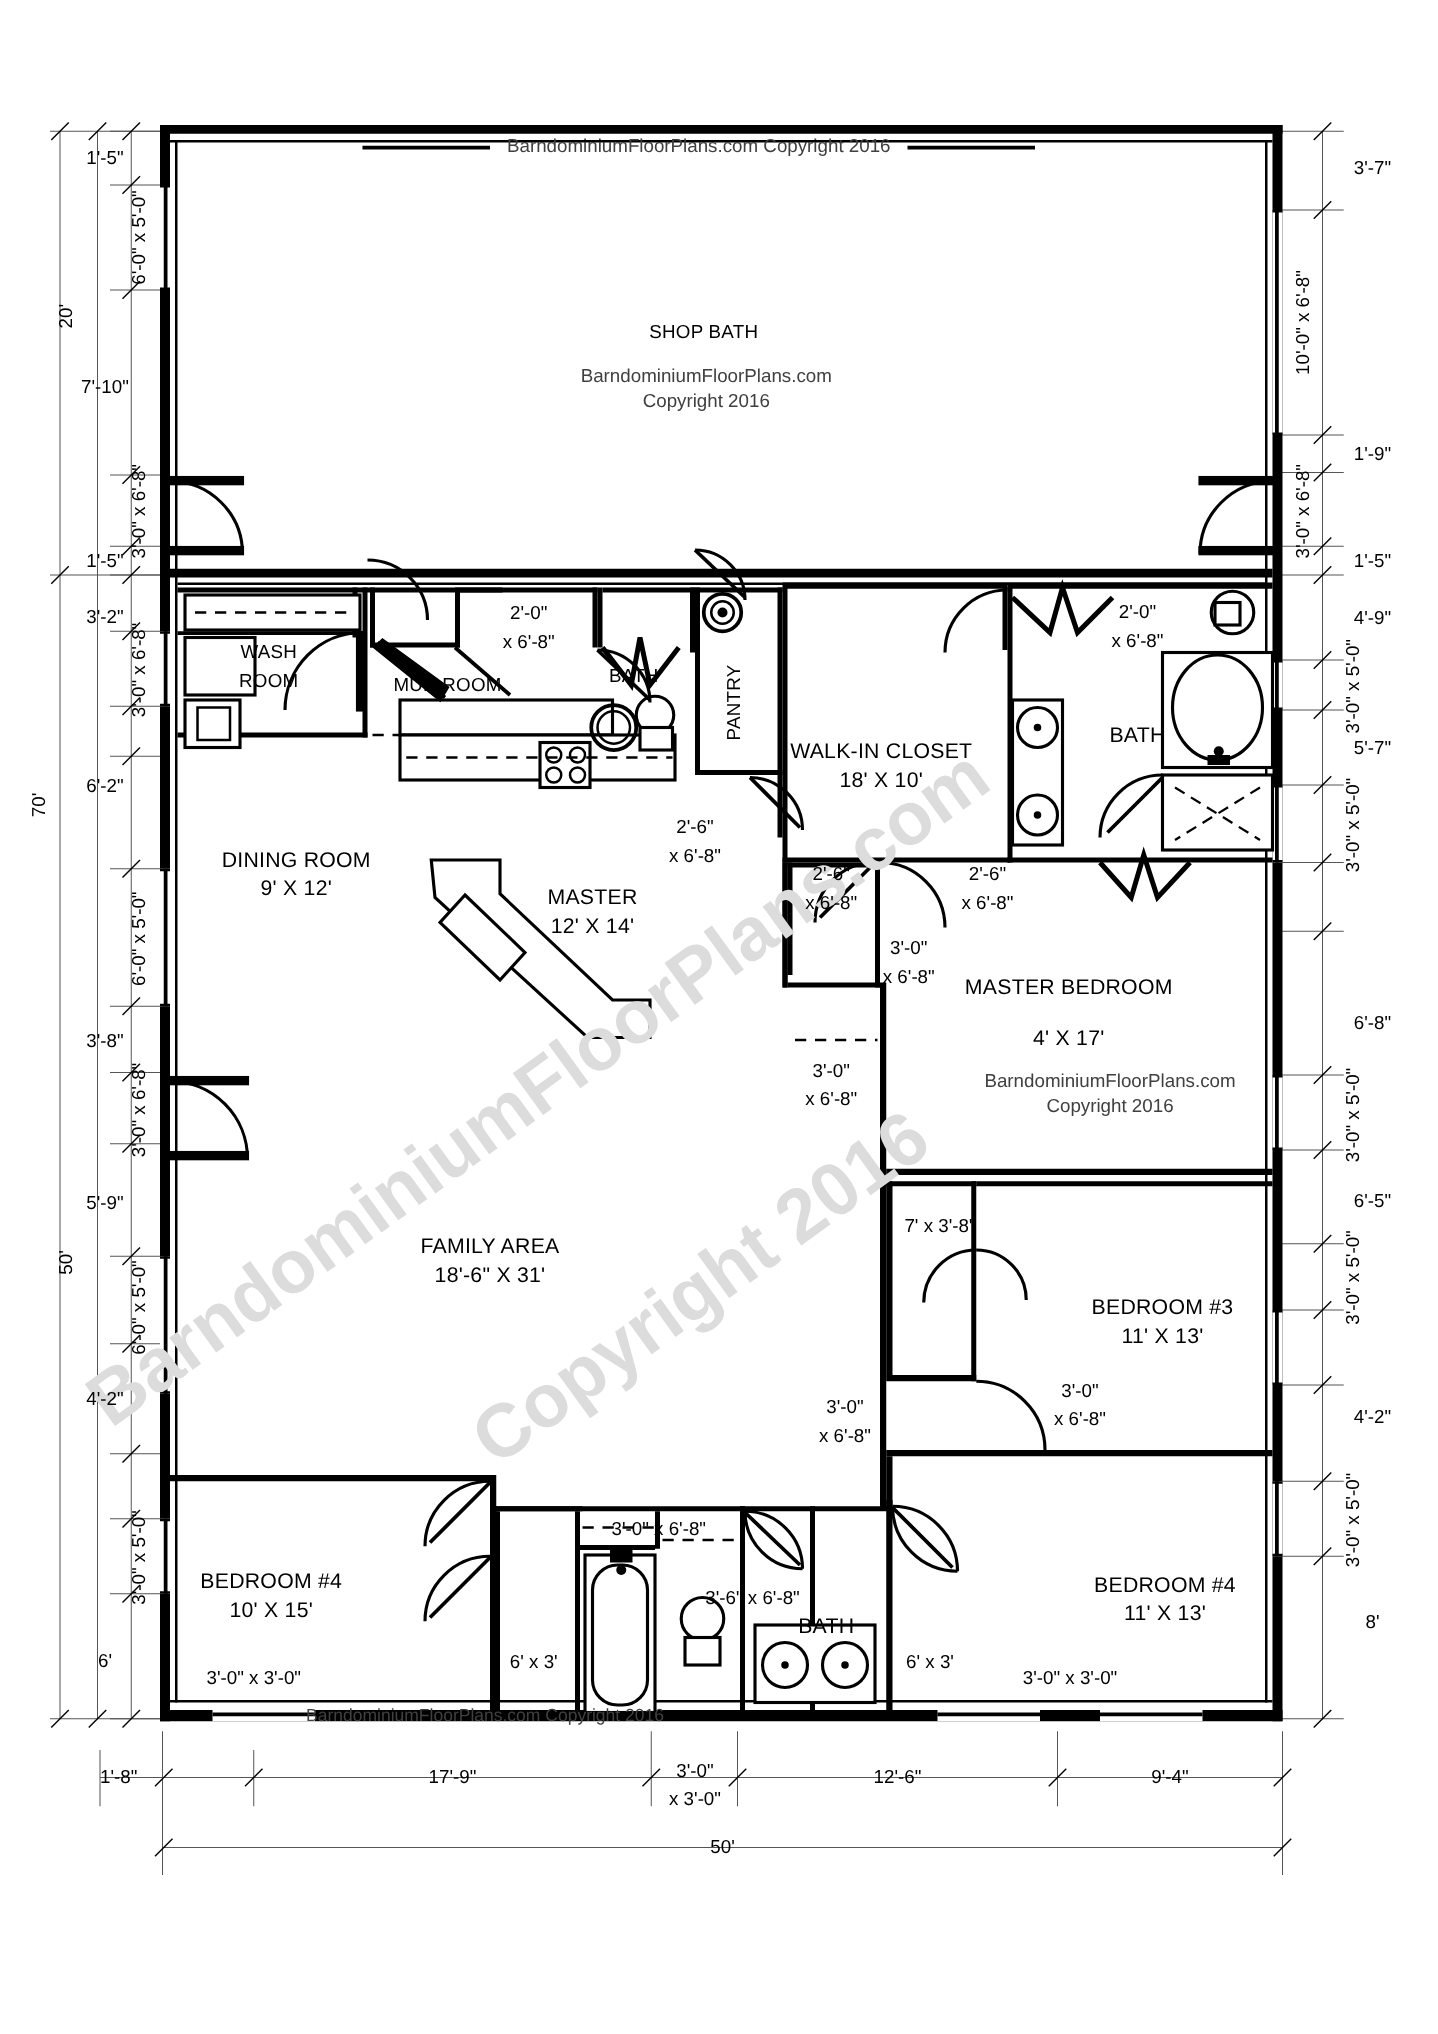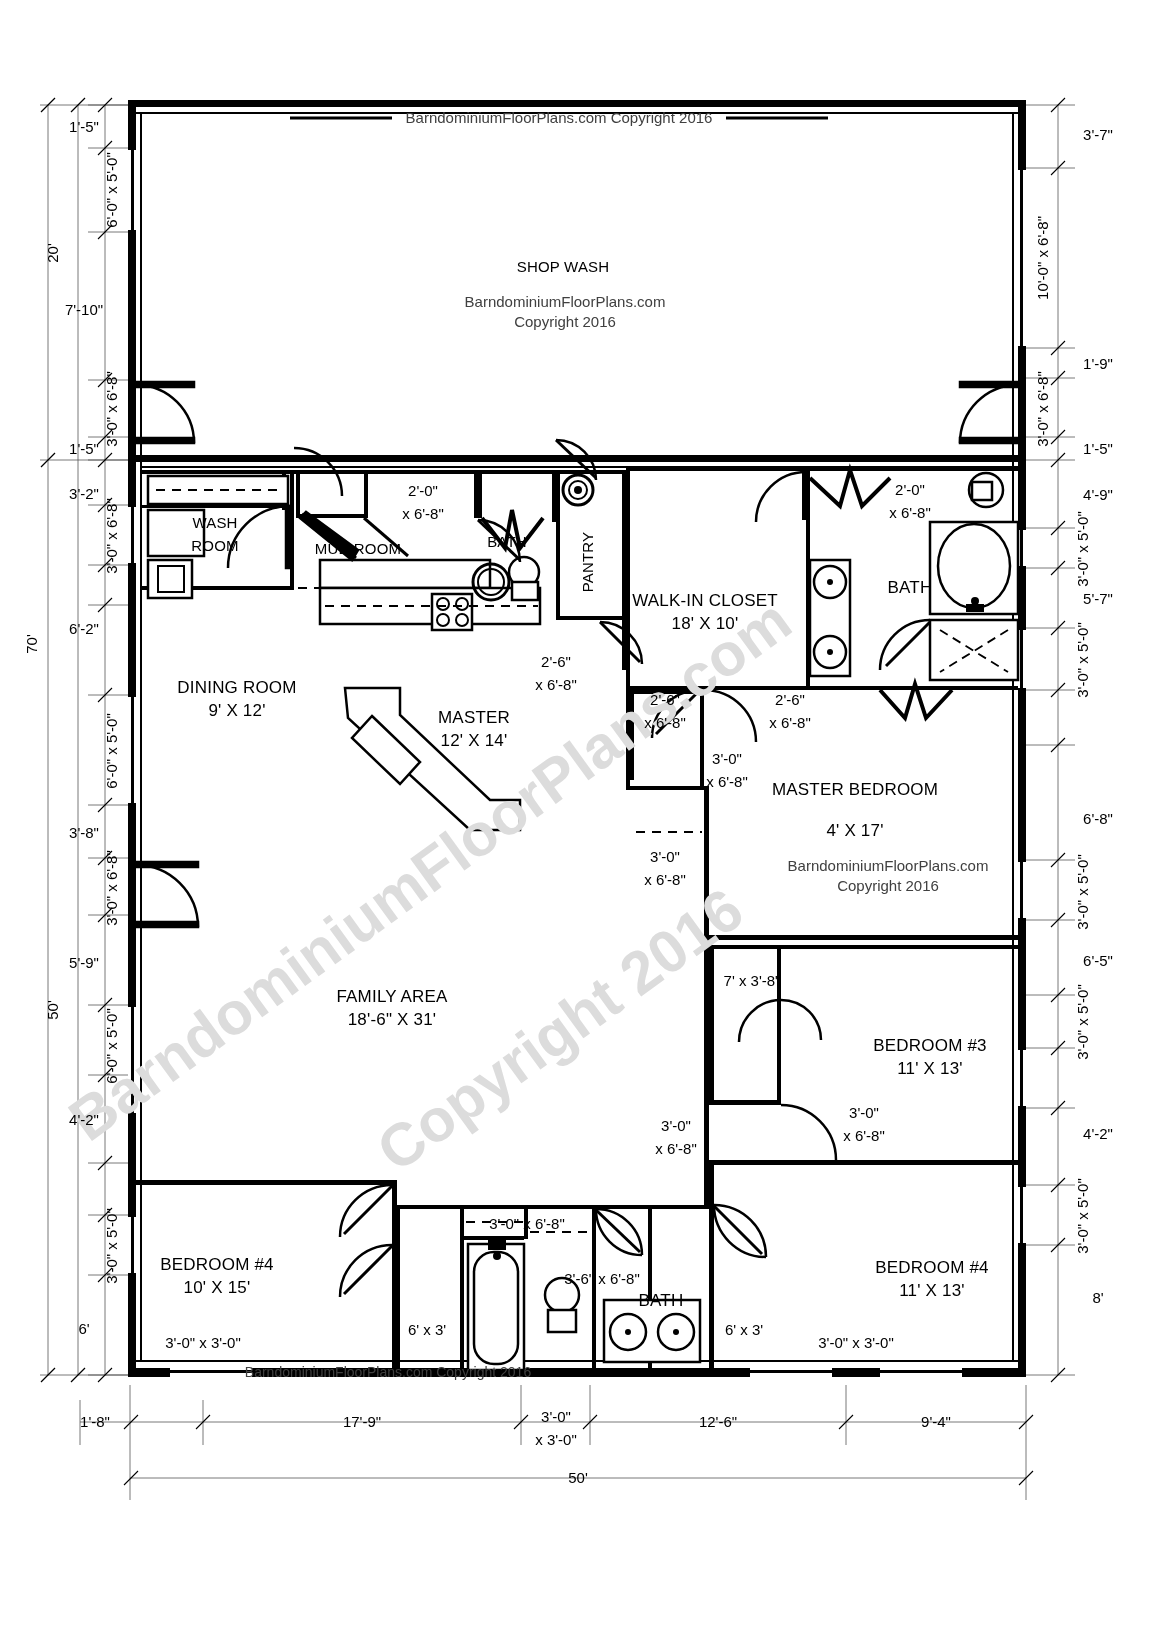--- a/index.html
+++ b/index.html
@@ -464,21 +464,21 @@
 
 <div class="wm small" style="left:559px;top:118px;font-size:15px;">BarndominiumFloorPlans.com Copyright 2016</div>
 <div class="wm small" style="left:388px;top:1372px;font-size:14px;">BarndominiumFloorPlans.com Copyright 2016</div>
 <div class="wm small" style="left:565px;top:302px;">BarndominiumFloorPlans.com</div>
 <div class="wm small" style="left:565px;top:322px;">Copyright 2016</div>
 <div class="wm small" style="left:888px;top:866px;">BarndominiumFloorPlans.com</div>
 <div class="wm small" style="left:888px;top:886px;">Copyright 2016</div>
 <div class="wm big" style="left:430px;top:870px;">BarndominiumFloorPlans.com</div>
 <div class="wm big" style="left:560px;top:1030px;">Copyright 2016</div>
 
-<div class="lbl" style="left:563px;top:267px;font-size:15px;">SHOP WASH</div>
+<div class="lbl" style="left:563px;top:267px;font-size:15px;">SHOP BATH</div>
 
 <div class="lbl" style="left:215px;top:523px;">WASH</div>
 <div class="lbl" style="left:215px;top:546px;">ROOM</div>
 
 <div class="lbl" style="left:358px;top:549px;">MUD ROOM</div>
 
 <div class="lbl" style="left:507px;top:542px;">BATH</div>
 
 <div class="lbl" style="left:588px;top:562px;transform:translate(-50%,-50%) rotate(-90deg);">PANTRY</div>
 

